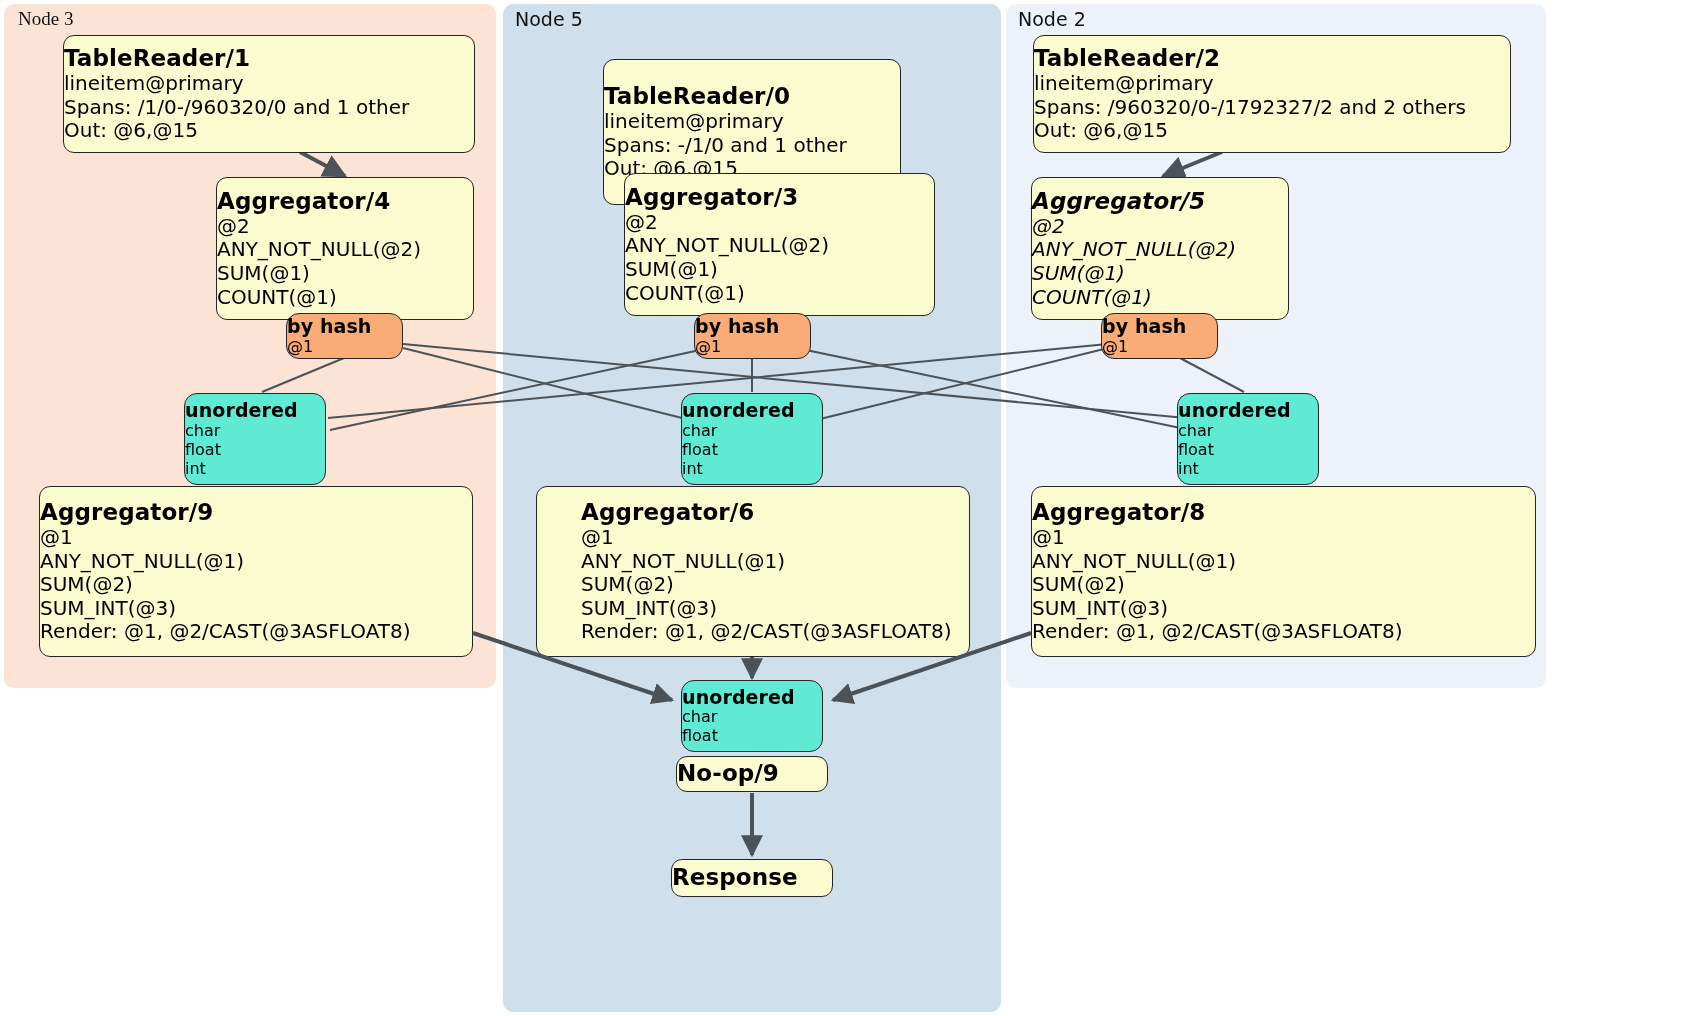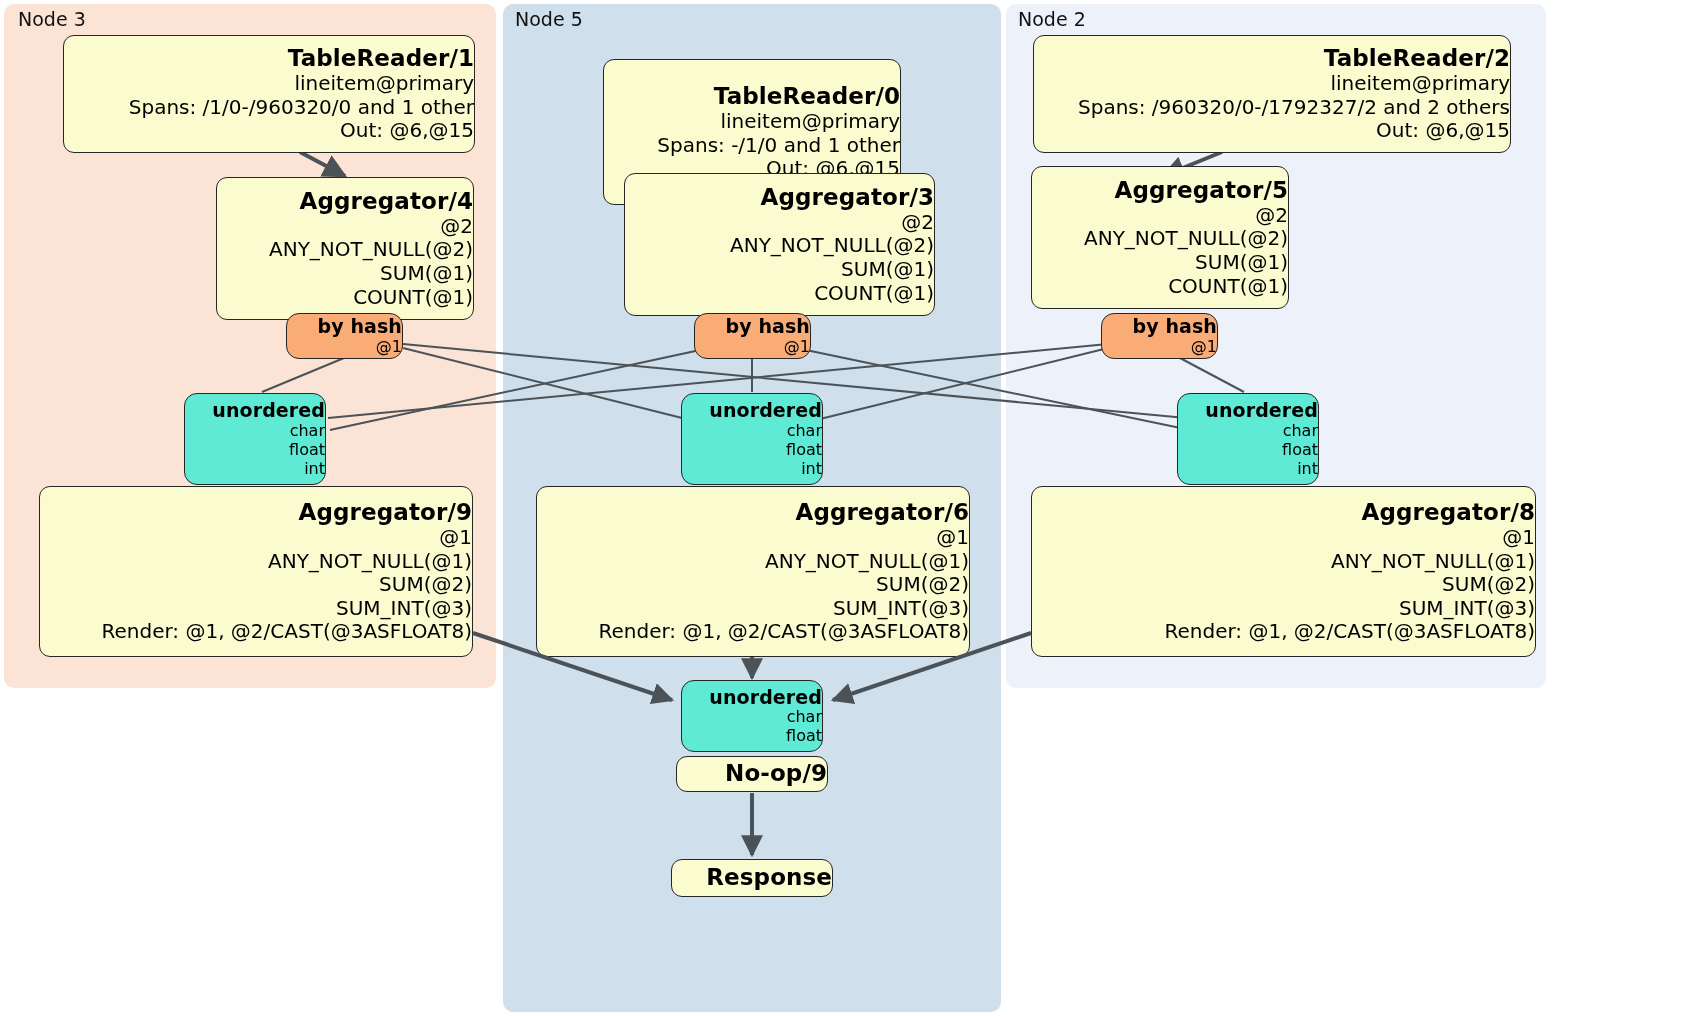--- a/index.html
+++ b/index.html
@@ -13,21 +13,21 @@
   
   .cluster{position:absolute;border-radius:10px;}
   .cluster-label{
     position:absolute;font-size:19px;color:#111;white-space:nowrap;
     font-family:"DejaVu Sans","Liberation Sans",sans-serif;
   }
 
   
   .node{
     position:absolute;box-sizing:border-box;
-    display:flex;flex-direction:column;align-items:flex-end;justify-content:center;
+    display:flex;flex-direction:column;align-items:flex-start;justify-content:center;
     text-align:center;line-height:1.18;
     border:1.6px solid #262626;border-radius:11px;
     background:#fbfbd0;color:#000;
   }
   .node .ttl{font-weight:bold;font-size:23px;letter-spacing:.1px;}
   .node .ln{font-size:20px;}
 
   .router{
     background:#f9ac76;border:1.6px solid #262626;border-radius:13px;
   }
@@ -46,21 +46,21 @@
   #edges{position:absolute;left:0;top:0;width:1706px;height:1016px;pointer-events:none;}
   #edges-over{z-index:5;}
   .lay-nodes{z-index:3;}
 </style>
 </head>
 <body>
 
 <div id="stage">
 
   <div class="cluster" style="left:4px;top:4px;width:492px;height:684px;background:#fbe3d6;"></div>
-  <div class="cluster-label" style="left:18px;top:8px;">Node 3</div>
+  <div class="cluster-label" style="left:18px;top:8px;font-family:Liberation Serif, serif;">Node 3</div>
 
   <div class="cluster" style="left:503px;top:4px;width:498px;height:1008px;background:#cfdfeb;"></div>
   <div class="cluster-label" style="left:515px;top:8px;">Node 5</div>
 
   <div class="cluster" style="left:1006px;top:4px;width:540px;height:684px;background:#edf1fa;"></div>
   <div class="cluster-label" style="left:1018px;top:8px;">Node 2</div>
 
   <svg id="edges" class="lay-edges" viewBox="0 0 1706 1016">
     <defs>
       <marker id="ah" viewBox="0 0 10 10" refX="9" refY="5" markerWidth="6" markerHeight="6" orient="auto-start-reverse">
@@ -179,21 +179,21 @@
       <div class="ttl">Response</div>
     </div>
 
     <div class="node" style="left:1033px;top:35px;width:478px;height:118px;">
       <div class="ttl">TableReader/2</div>
       <div class="ln">lineitem@primary</div>
       <div class="ln">Spans: /960320/0-/1792327/2 and 2 others</div>
       <div class="ln">Out: @6,@15</div>
     </div>
 
-    <div class="node" style="left:1031px;top:166px;width:258px;height:143px;">
+    <div class="node" style="left:1031px;top:177px;width:258px;height:143px;font-style:italic;">
       <div class="ttl">Aggregator/5</div>
       <div class="ln">@2</div>
       <div class="ln">ANY_NOT_NULL(@2)</div>
       <div class="ln">SUM(@1)</div>
       <div class="ln">COUNT(@1)</div>
     </div>
 
     <div class="node router" style="left:1101px;top:313px;width:117px;height:46px;z-index:6;">
       <div class="ttl">by hash</div>
       <div class="ln">@1</div>

